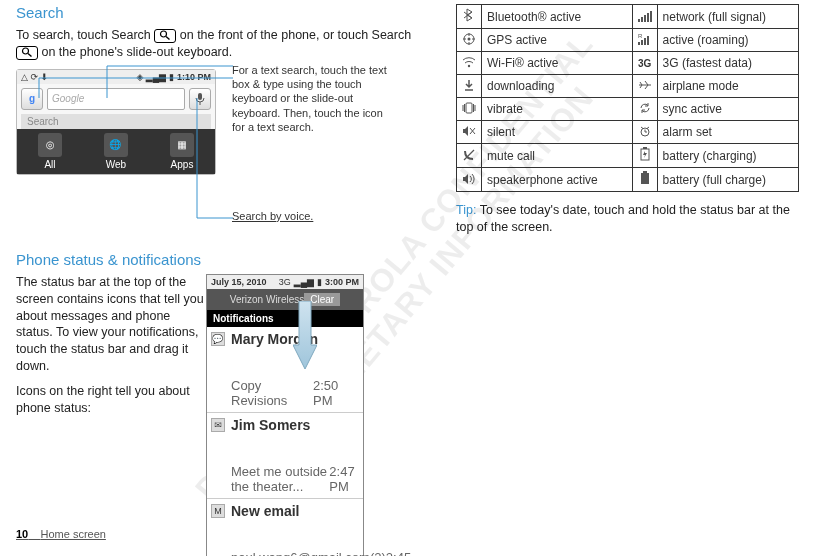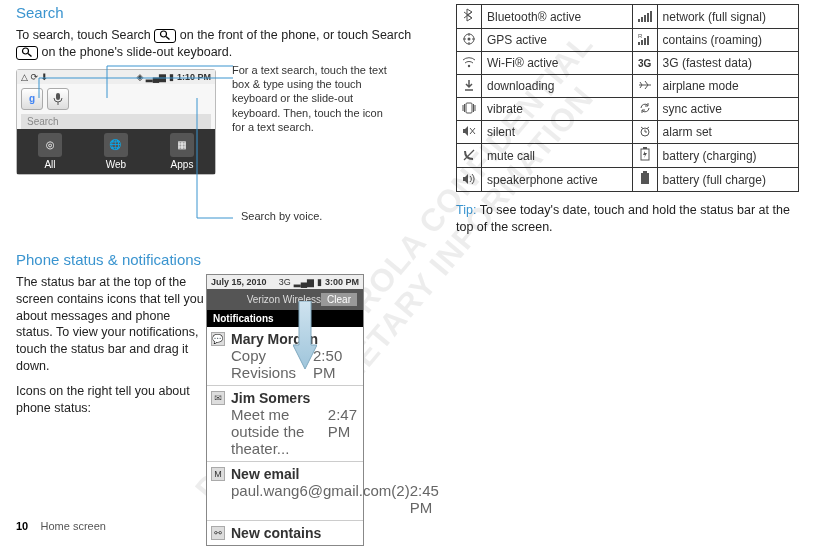--- a/index.html
+++ b/index.html
@@ -57,36 +57,36 @@
   .tabs3 { display:flex; background:#333; color:#fff; }
   .tabs3 .tab { flex:1; text-align:center; padding:4px 0; font-size:10px; }
   .tabs3 .tab .ticon { width:24px; height:24px; margin:0 auto 2px; background:#555; border-radius:3px; display:flex; align-items:center; justify-content:center; }
   .lead { stroke:#3a94cf; }
   .lead-svg { position:absolute; left:0; top:0; overflow:visible; pointer-events:none; }
   .caption { font-size:11px; line-height:1.3; }
   .caption-block { position:absolute; width:160px; }
 
   .shot2 { width:158px; border:1px solid #888; background:#fff; font-size:10px; }
   .shot2 .statusbar { background:#eee; }
-  .carrier { background:#555; color:#ddd; padding:4px 6px; display:flex; justify-content:flex-end; align-items:center; }
+  .carrier { background:#555; color:#ddd; padding:4px 6px; display:flex; justify-content:center; align-items:center; }
   .clearbtn { background:#999; border-radius:0; padding:1px 6px; color:#fff; font-size:10px; }
   .notifhdr { background:#000; color:#fff; padding:3px 6px; font-size:10px; font-weight:bold; }
   .notif { padding:4px 6px 4px 24px; border-bottom:1px solid #ccc; position:relative; }
   .notif .nicon { position:absolute; left:4px; top:5px; width:14px; height:14px; background:#ddd; border:1px solid #aaa; display:flex; align-items:center; justify-content:center; font-size:9px; }
   .notif .t1 { font-weight:bold; font-size:14px; }
-  .notif .t2 { color:#666; font-size:15px; display:flex; justify-content:space-between; }
+  .notif .t2 { color:#666; font-size:13px; display:flex; justify-content:space-between;margin-top:31px; }
   .pull-arrow { position:absolute; top:26px; left:86px; width:24px; height:70px; }
 
   table.status { border-collapse: collapse; width:100%; font-size:12px;padding-left:34px; }
   table.status td { border:1px solid #333; padding:3px 5px; vertical-align:middle; }
   table.status td.ic { width:24px; text-align:center; }
   .sicon { width:14px; height:14px; display:inline-flex; align-items:center; justify-content:center; }
   .tip b { color:#3a94cf; font-weight:normal; }
 
-  .footer { position:absolute; bottom:24px; left:16px; font-size:11px; color:#555; }
+  .footer { position:absolute; bottom:16px; left:16px; font-size:11px; color:#555;text-decoration:underline; }
   .footer b { color:#000; }
 </style>
 </head>
 <body>
 
 <div class="watermark">DRAFT - MOTOROLA CONFIDENTIAL<br>&amp; PROPRIETARY INFORMATION</div>
 <div class="watermark2"></div>
 
 <div class="cols">
 
@@ -117,20 +117,21 @@
           <span class="right">
             <span>◈ ▂▄▆</span>
             <span>▮</span>
             <b>1:10 PM</b>
           </span>
         </div>
         <div class="searchrow">
           <div class="g-btn">
               <b style="color:#4285f4">g</b>
             </div>
+          <div class="g-input">Google</div>
           <div class="g-btn">
             <svg width="10" height="14" viewBox="0 0 10 14">
                 <rect x="3" y="1" width="4" height="7" rx="2" fill="#555"></rect>
                 <path d="M1 6a4 4 0 0 0 8 0" fill="none" stroke="#555"></path>
                 <line x1="5" y1="10" x2="5" y2="13" stroke="#555"></line>
               </svg>
           </div>
         </div>
         <div class="searchlabel">Search</div>
         <div class="tabs3">
@@ -141,21 +142,21 @@
         <svg class="lead-svg" width="400" height="170">
           <line class="lead" x1="90" y1="28" x2="90" y2="-4" stroke="#3a94cf" stroke-width="1"></line>
           <line class="lead" x1="90" y1="-4" x2="216" y2="-4" stroke="#3a94cf" stroke-width="1"></line>
           <line class="lead" x1="22" y1="28" x2="22" y2="8" stroke="#3a94cf" stroke-width="1"></line>
           <line class="lead" x1="22" y1="8" x2="216" y2="8" stroke="#3a94cf" stroke-width="1"></line>
           <line class="lead" x1="180" y1="28" x2="180" y2="148" stroke="#3a94cf" stroke-width="1"></line>
           <line class="lead" x1="180" y1="148" x2="216" y2="148" stroke="#3a94cf" stroke-width="1"></line>
         </svg>
       </div>
       <div class="caption-block caption" style="left:216px; top:-6px;">For a text search, touch the text box &amp; type using the touch keyboard or the slide-out keyboard. Then, touch the icon for a text search.</div>
-      <div class="caption-block caption" style="left:225px; top:140px;">Search by voice.</div>
+      <div class="caption-block caption" style="left:216px; top:140px;text-decoration:underline;">Search by voice.</div>
     </div>
 
     <h2 class="sec" style="margin-top:22px;">Phone status &amp; notifications</h2>
     <div style="display:flex; gap:0;">
       <div style="flex:0 0 190px;">
         <p>The status bar at the top of the screen contains icons that tell you about messages and phone status. To view your notifications, touch the status bar and drag it down.</p>
         <p>Icons on the right tell you about phone status:</p>
       </div>
       <div class="shot2" style="position:relative;">
         <div class="statusbar">
@@ -248,21 +249,21 @@
         <td>GPS active</td>
         <td class="ic"><span class="sicon">
                 <svg width="14" height="12" viewBox="0 0 14 12">
                   <rect x="0" y="9" width="2" height="3" fill="#555"></rect>
                   <rect x="3" y="7" width="2" height="5" fill="#555"></rect>
                   <rect x="6" y="5" width="2" height="7" fill="#555"></rect>
                   <rect x="9" y="3" width="2" height="9" fill="#555"></rect>
                   <text x="0" y="5" font-size="6" fill="#555">R</text>
                 </svg>
               </span></td>
-        <td>contains (roaming)</td>
+        <td>active (roaming)</td>
       </tr>
       <tr>
         <td class="ic"><span class="sicon">
                 <svg width="14" height="12" viewBox="0 0 14 12">
                   <path d="M1 4 a9 9 0 0 1 12 0" fill="none" stroke="#555"></path>
                   <path d="M3 7 a6 6 0 0 1 8 0" fill="none" stroke="#555"></path>
                   <circle cx="7" cy="10" r="1.2" fill="#555"></circle>
                 </svg>
               </span></td>
         <td>Wi-Fi® active</td>

